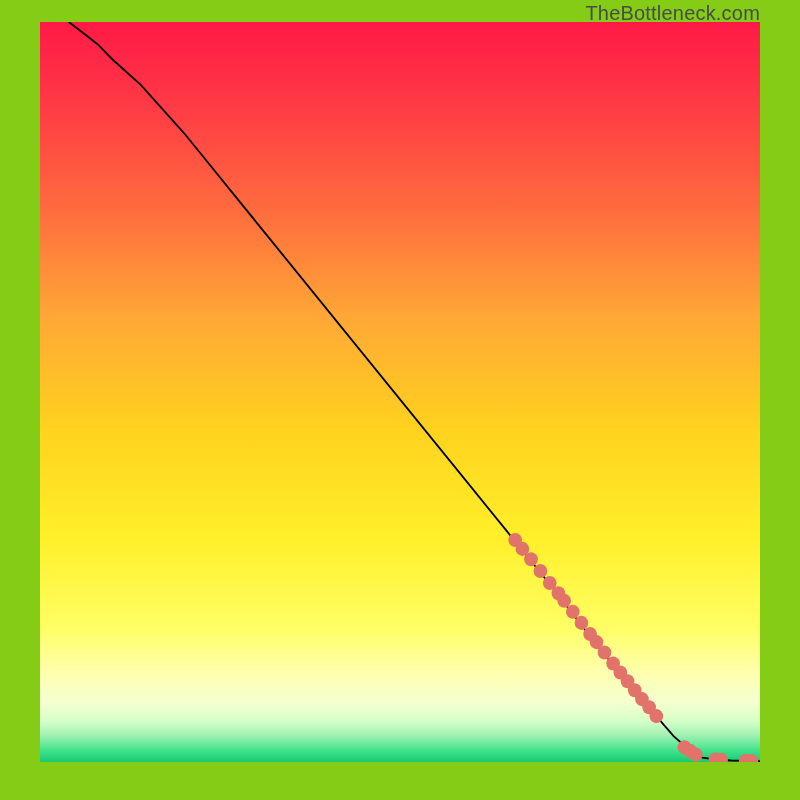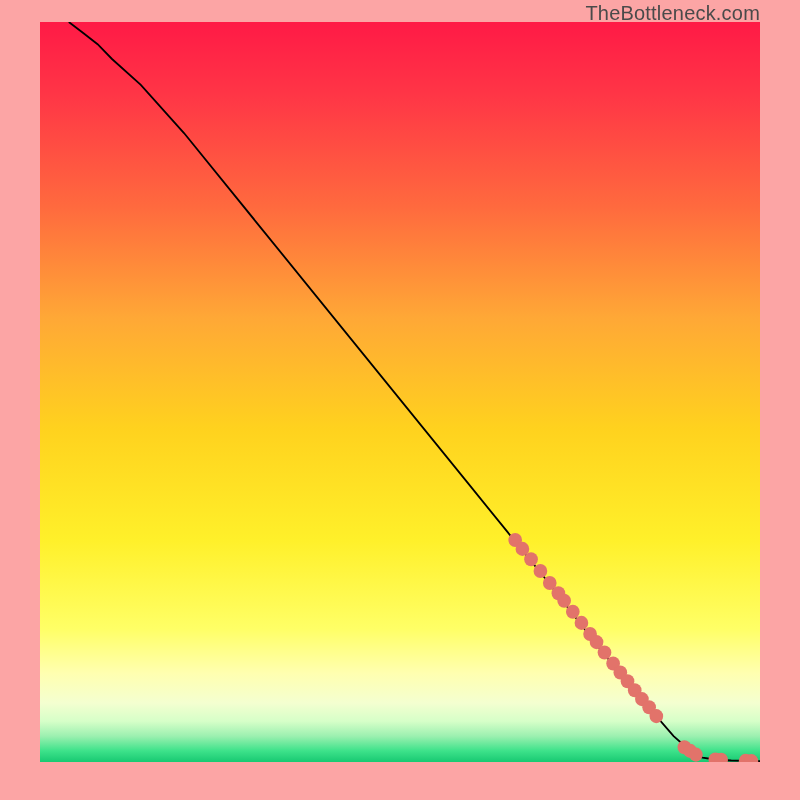--- a/index.html
+++ b/index.html
@@ -7,21 +7,21 @@
     padding: 0;
     width: 800px;
     height: 800px;
     background: #000;
     font-family: Arial, Helvetica, sans-serif;
   }
   .stage {
     position: relative;
     width: 800px;
     height: 800px;
-    background: #fca5a5;
+    background: #84cc16;
     text-align: center;
   }
   .plot {
     position: absolute;
     left: 40px;
     top: 22px;
     width: 720px;
     height: 740px;
     overflow: hidden;
   }

